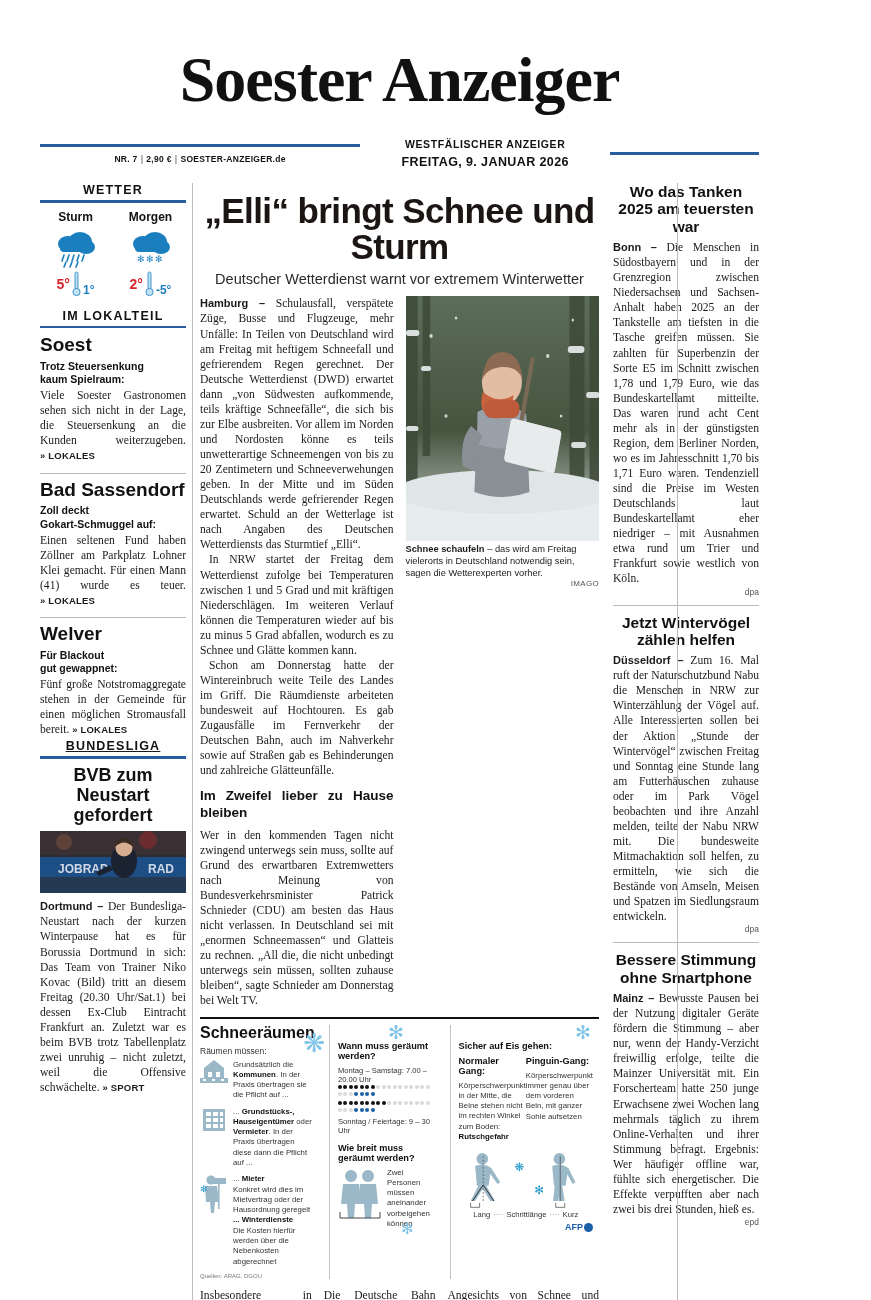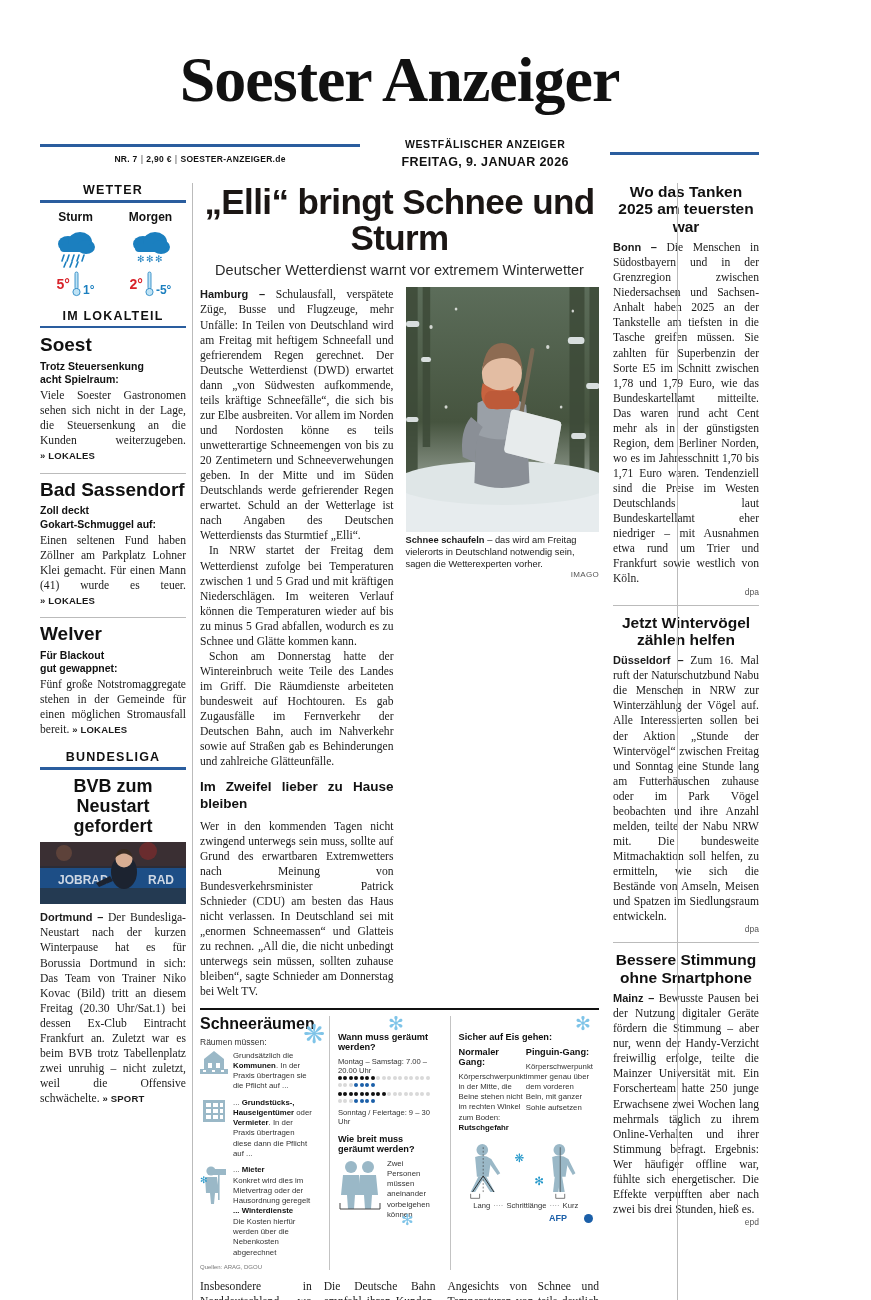--- a/index.html
+++ b/index.html
@@ -93,21 +93,21 @@
   }
   .bl-photo{
     width:100%;height:62px;position:relative;overflow:hidden;
     background:linear-gradient(180deg,#2b2b33 0%,#3a3a46 40%,#1d3a5c 100%);
   }
 
   
   .lead-head{
     font-family:"Liberation Sans",sans-serif;font-weight:700;
     font-size:35px;line-height:1.02;text-align:center;color:#1b1614;
-    letter-spacing:-0.6px;margin-top:1px;
+    letter-spacing:-0.6px;margin-top:10px;
   }
   .lead-sub{
     font-family:"Liberation Sans",sans-serif;font-size:14.5px;text-align:center;
     color:#2a2a2a;margin-top:7px;margin-bottom:9px;
   }
   .lead-cols{display:grid;grid-template-columns:1fr 1fr;column-gap:12px;}
   .body-text{font-size:11.6px;line-height:1.30;text-align:justify;hyphens:auto;}
   .body-text p{margin:0 0 0;text-indent:9px;}
   .body-text p.first{text-indent:0;}
   .dateline{font-family:"Liberation Sans",sans-serif;font-weight:700;font-size:11px;}
@@ -131,21 +131,21 @@
     font-family:"Liberation Sans",sans-serif;font-weight:700;font-size:16px;color:#111;
     line-height:1;margin-bottom:5px;
   }
   .info-lbl{font-family:"Liberation Sans",sans-serif;font-size:8.5px;color:#333;margin-bottom:4px;}
   .info-q{font-family:"Liberation Sans",sans-serif;font-weight:700;font-size:9.2px;color:#111;margin-bottom:5px;}
   .info-txt{font-family:"Liberation Sans",sans-serif;font-size:7.8px;line-height:1.32;color:#333;}
   .info-txt b{font-weight:700;color:#111;}
   .info-row{display:flex;gap:5px;margin-bottom:6px;align-items:flex-start;}
   .ico-blk{flex:0 0 28px;}
   .src{font-family:"Liberation Sans",sans-serif;font-size:6px;color:#777;margin-top:4px;}
-  .afp{display:flex;align-items:center;justify-content:flex-end;gap:17px;
+  .afp{display:flex;align-items:center;justify-content:flex-end;gap:1px;
        font-family:"Liberation Sans",sans-serif;font-weight:700;font-size:9px;color:#1b5fa8;}
   .afp .dot{width:9px;height:9px;border-radius:50%;background:#1b5fa8;display:inline-block;}
   .hours{font-family:"Liberation Sans",sans-serif;font-size:7.6px;color:#333;margin:2px 0 1px;}
   .dots{font-size:0;line-height:5px;margin-bottom:2px;}
   .dots i{display:inline-block;width:4px;height:4px;border-radius:50%;margin-right:1.5px;background:#d9d9d9;}
   .dots i.on{background:#111;}
   .dots i.b{background:#1b5fa8;}
 
   
   .r-head{
@@ -255,21 +255,21 @@
 
       <div style="margin-top:12px;">
         <div class="sec-head">IM LOKALTEIL</div>
         <div class="sec-rule"></div>
       </div>
 
       <div>
         <div class="loc-town">Soest</div>
         <div class="loc-kicker">
           <span>Trotz Steuersenkung</span><br>
-          <span>acht Spielraum:</span>
+          <span>kaum Spielraum:</span>
         </div>
         <div class="loc-body"><span>Viele Soester Gastronomen sehen sich nicht in der Lage, die Steuersenkung an die Kunden weiterzugeben.</span>
           <span class="ref">» LOKALES</span></div>
       </div>
       <div class="sep-rule"></div>
 
       <div>
         <div class="loc-town">Bad Sassendorf</div>
         <div class="loc-kicker">
           <span>Zoll deckt</span><br>
@@ -283,21 +283,21 @@
       <div>
         <div class="loc-town">Welver</div>
         <div class="loc-kicker">
           <span>Für Blackout</span><br>
           <span>gut gewappnet:</span>
         </div>
         <div class="loc-body"><span>Fünf große Notstromaggregate stehen in der Gemeinde für einen möglichen Stromausfall bereit.</span>
           <span class="ref">» LOKALES</span></div>
       </div>
 
-      <div style="margin-top:13px;">
+      <div style="margin-top:2px;text-decoration:underline;">
         <div class="sec-head">BUNDESLIGA</div>
         <div class="sec-rule"></div>
       </div>
       <div class="bl-head">BVB zum Neustart gefordert</div>
       <div class="bl-photo">
         <svg width="100%" height="62" viewBox="0 0 146 62" preserveAspectRatio="none">
           <rect width="146" height="62" fill="#2c2c36"></rect>
           <rect y="0" width="146" height="24" fill="#3a2f33"></rect>
           <circle cx="24" cy="11" r="8" fill="#6c4a3d" opacity=".7"></circle>
           <circle cx="108" cy="9" r="9" fill="#8a2b2b" opacity=".6"></circle>

